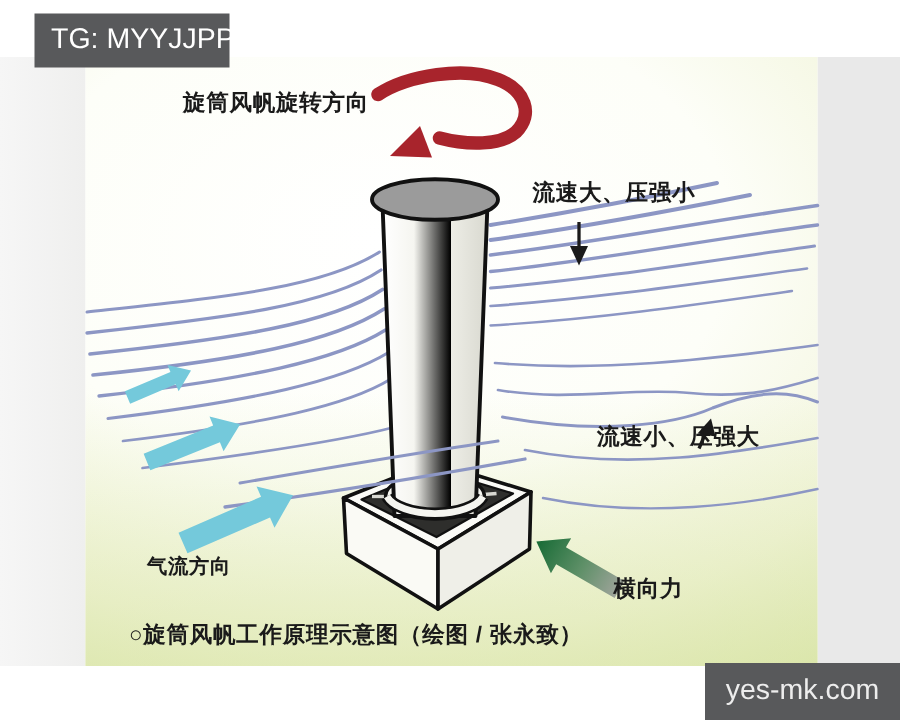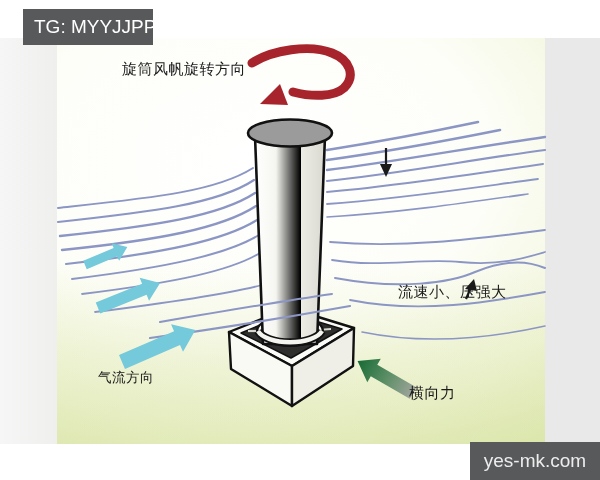--- a/index.html
+++ b/index.html
@@ -13,21 +13,21 @@
   #right-strip{left:545px;top:38px;width:55px;height:406px;background:#e9e9e9;}
   #illustration{
     position:absolute;left:57px;top:38px;width:488px;height:406px;
     background:
       linear-gradient(180deg, rgba(255,255,255,0) 55%, rgba(210,224,150,0.45) 100%),
       radial-gradient(115% 95% at 40% 30%, #ffffff 0%, #fdfef8 42%, #f2f5dc 70%, #e4ecc0 88%, #dae5ab 100%);
   }
   svg.overlay{position:absolute;left:0;top:0;pointer-events:none;}
   .label{
     position:absolute;color:#1a1a1a;font-size:15px;line-height:1.2;
-    white-space:nowrap;letter-spacing:0.5px;
+    white-space:nowrap;letter-spacing:0.5px;font-weight:bold;
   }
   .label.small{font-size:13.5px;}
   .watermark{
     position:absolute;background:#58595b;color:#ffffff;
     font-size:19px;white-space:nowrap;
   }
   #wm-top{left:8px;top:9px;width:130px;height:36px;line-height:36px;padding-left:11px;box-sizing:border-box;margin-left:15px;}
   #wm-bottom{left:470px;top:442px;width:130px;height:38px;line-height:38px;text-align:center;color:#ededed;}
 </style>
 </head>
@@ -136,25 +136,27 @@
       <polygon points="380,164 392,164 386,177" stroke="none"></polygon>
     </g>
     <g stroke="#1a1a1a" fill="#1a1a1a">
       <line x1="466" y1="299" x2="472" y2="285" stroke-width="2.2"></line>
       <polygon points="474,279 465,289 477,291" stroke="none"></polygon>
     </g>
   </svg>
 
   <div class="label" style="left:122px;top:60px;">旋筒风帆旋转方向</div>
 
+  <div class="label" style="left:355px;top:120px;">流速大、压强小</div>
 
   <div class="label" style="left:398px;top:283px;">流速小、压强大</div>
 
   <div class="label" style="left:409px;top:384px;">横向力</div>
 
   <div class="label small" style="left:88px;top:370px;margin-left:10px;">气流方向</div>
 
+  <div class="label" style="left:86px;top:415px;">○旋筒风帆工作原理示意图（绘图 / 张永致）</div>
 
   <div id="wm-top" class="watermark">TG: MYYJJPP</div>
 
   <div id="wm-bottom" class="watermark">yes-mk.com</div>
 
 </div>
 
 </body></html>

